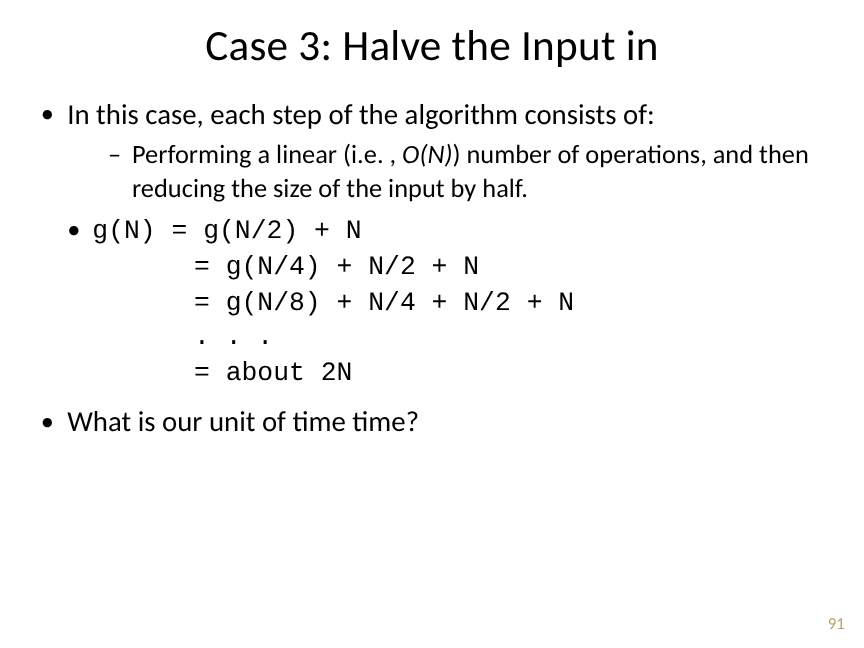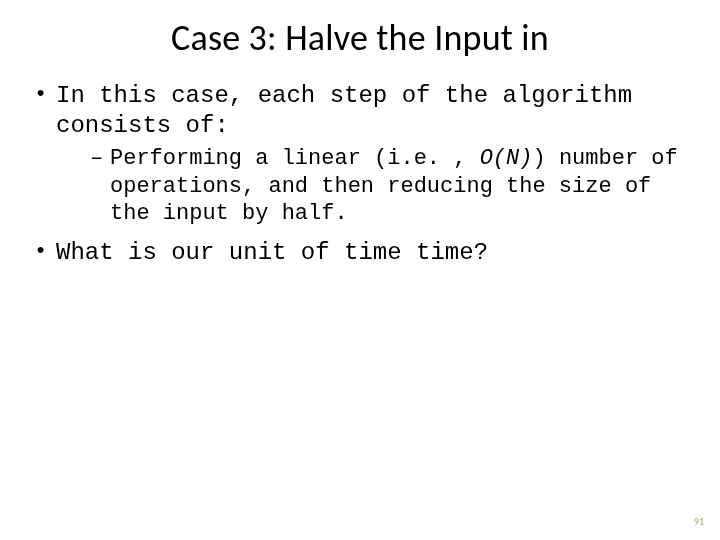--- a/index.html
+++ b/index.html
@@ -32,21 +32,20 @@
     list-style: none;
     margin: 0;
     padding: 0;
     font-size: 24px;
     line-height: 1.25;
   }
   ul.level1 > li {
     position: relative;
     padding-left: 22px;
     margin-bottom: 6px;
-    font-family: Liberation Mono, monospace;
   }
   ul.level1 > li::before {
     content: "•";
     position: absolute;
     left: 0;
     top: 0;
     font-size: 22px;
   }
   ul.level2 {
     list-style: none;
@@ -75,21 +74,21 @@
     letter-spacing: 0;
   }
   .eq-bullet {
     font-family: Calibri, "Segoe UI", Arial, sans-serif;
   }
   .italic { font-style: italic; }
   .page-num {
     position: absolute;
     right: 16px;
     bottom: 12px;
-    font-size: 10px;
+    font-size: 14px;
     color: #b9a36a;
   }
 </style>
 </head>
 <body>
 
 <div class="slide">
 
   <h1 class="title">
     <span>Case 3: Halve the Input in</span><br>
@@ -99,20 +98,25 @@
     <li>
       <span>In this case, each step of the algorithm consists of:</span>
       <ul class="level2">
         <li>
           <span>Performing a linear (i.e. , </span><span class="italic">O(N)</span><span>) number of operations, and then reducing the size of the input by half.</span>
         </li>
       </ul>
     </li>
   </ul>
 
+  <div class="eq-block"><span class="eq-bullet">•  </span><span>g(N) = g(N/2) + N</span>
+   <span>     = g(N/4) + N/2 + N</span>
+   <span>     = g(N/8) + N/4 + N/2 + N</span>
+   <span>     . . .</span>
+   <span>     = about 2N</span></div>
 
   <ul class="level1" style="margin-top:10px;">
     <li>
       <span>What is our unit of time time?</span>
     </li>
   </ul>
 
   <div class="page-num">91</div>
 </div>
 

